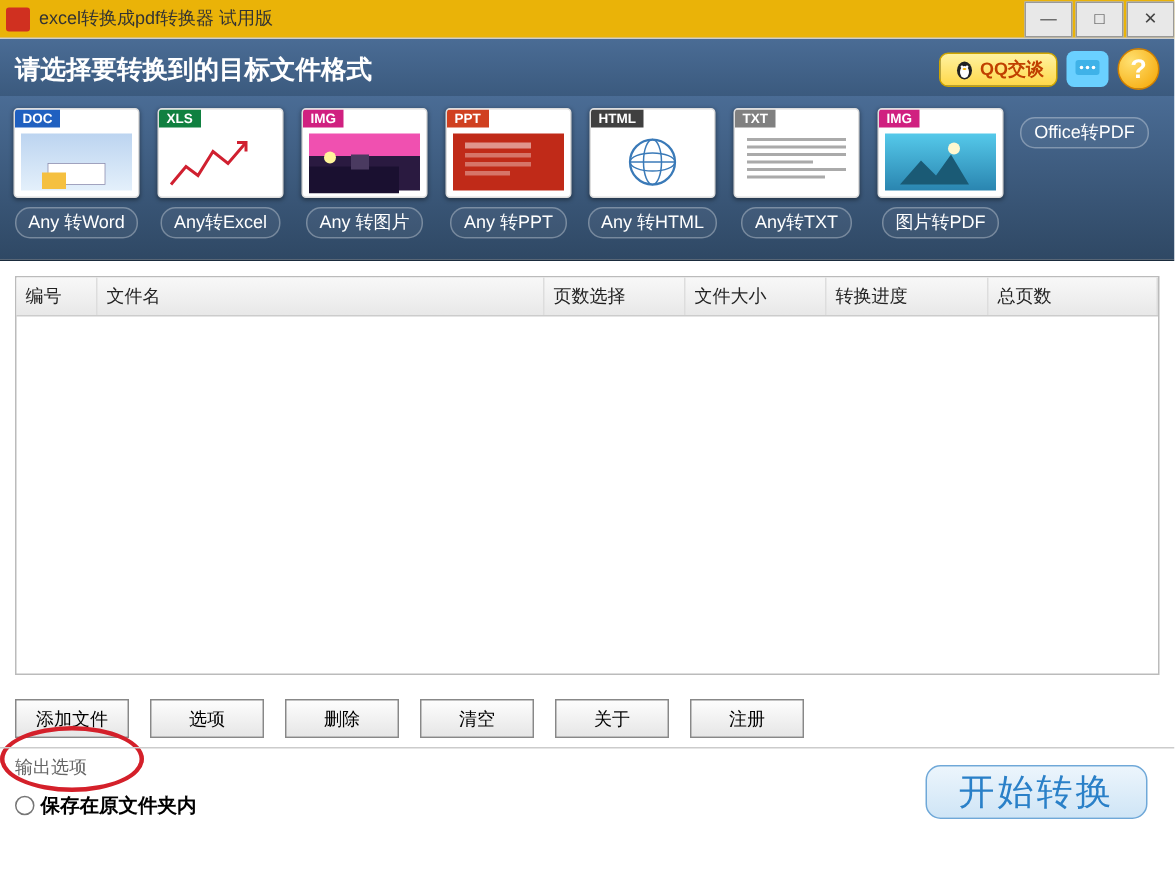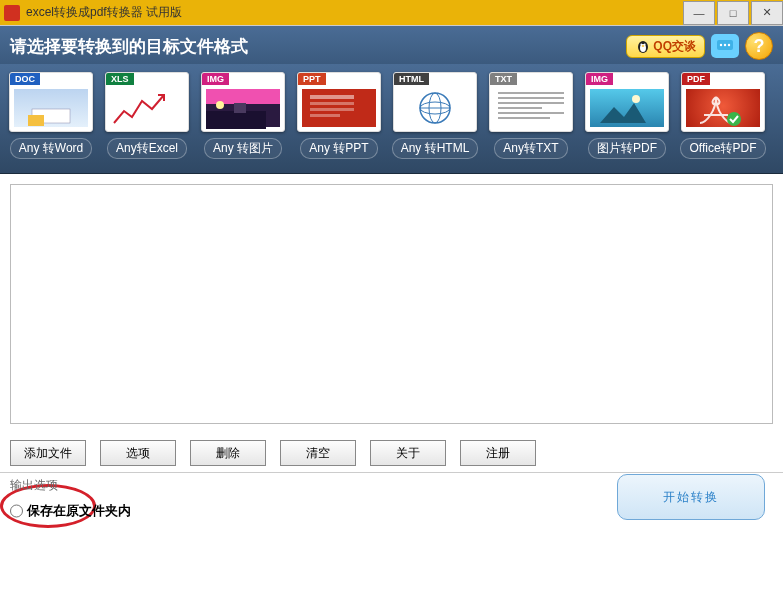--- a/index.html
+++ b/index.html
@@ -55,21 +55,21 @@
 
 .btn-row { padding: 6px 10px 2px; display: flex; gap: 14px; }
 .btn { width: 76px; height: 26px; border: 1px solid #888; background: linear-gradient(#fdfdfd, #e6e6e6); cursor: pointer; font-size: 12px; display: flex; align-items: center; justify-content: center; }
 .emph-ring { position: absolute; border: 3px solid #d4202a; border-radius: 50%; width: 96px; height: 44px; left: 0px; top: 484px; pointer-events: none; }
 
 .output-section { padding: 4px 10px 6px; border-top: 1px solid #ccc; margin-top: 4px; position: relative; }
 .output-section .sec-title { color: #666; font-size: 12px; margin-bottom: 8px; }
 .radio-row { display: flex; font-size: 13px; font-weight: bold; }
 .radio-row input { margin-right: 4px; }
 
-.start-btn { position: absolute; right: 18px; bottom: 6px; width: 148px; height: 46px; border: 1px solid #6fa8d8; border-radius: 10px; background: linear-gradient(#ecf5fc, #cfe5f6); display: flex; align-items: center; justify-content: center; color: #2a80c8; font-size: 12px; font-weight: 400; cursor: pointer; letter-spacing: 2px; }
+.start-btn { position: absolute; right: 18px; bottom: 6px; width: 148px; height: 36px; border: 1px solid #6fa8d8; border-radius: 10px; background: linear-gradient(#ecf5fc, #cfe5f6); display: flex; align-items: center; justify-content: center; color: #2a80c8; font-size: 24px; font-weight: 400; cursor: pointer; letter-spacing: 2px; }
 
 
 .line { stroke:#d02030; stroke-width:2; fill:none; }
 .txtline { height:2px; background:#aaa; margin:3px 4px; }
 </style>
 </head>
 <body>
 
 <div class="titlebar">
   <div class="appicon"></div>
@@ -192,35 +192,35 @@
         <div class="tag img">IMG</div>
       <div class="body imgpdf-body"><svg width="60" height="40">
             <polygon points="10,34 24,18 34,28 44,14 56,34" fill="#1a5a75"></polygon>
             <circle cx="46" cy="10" r="4" fill="#fff8d0"></circle>
           </svg></div>
       </div>
     <div class="lbl">图片转PDF</div>
   </div>
 
   <div class="fmt">
-    <div class="thumb">
-        <div class="tag pdf">PDF</div>
-      <div class="body pdf-body"><svg width="60" height="40">
-            <path d="M30 8 C18 18 42 18 30 8 M30 8 C30 22 20 34 14 34 M30 8 C30 22 40 34 46 34 M18 26 C26 26 34 26 42 26" fill="none" stroke="#fff" stroke-width="2" opacity="0.85"></path>
-            <circle cx="48" cy="30" r="7" fill="#3ab54a"></circle>
-            <path d="M44 30 l3 3 l5 -6" fill="none" stroke="#fff" stroke-width="2"></path>
-          </svg></div>
-      </div>
     <div class="lbl">Office转PDF</div>
   </div>
 
 </div>
 
 <div class="table-wrap">
   <div class="grid">
+    <div class="grid-header">
+      <div class="col-id">编号</div>
+      <div class="col-name">文件名</div>
+      <div class="col-pages">页数选择</div>
+      <div class="col-size">文件大小</div>
+      <div class="col-progress">转换进度</div>
+      <div class="col-total">总页数</div>
+    </div>
     <div class="grid-body"></div>
   </div>
 </div>
 
 <div class="btn-row">
   <button class="btn">添加文件</button>
   <button class="btn">选项</button>
   <button class="btn">删除</button>
   <button class="btn">清空</button>
   <button class="btn">关于</button>

